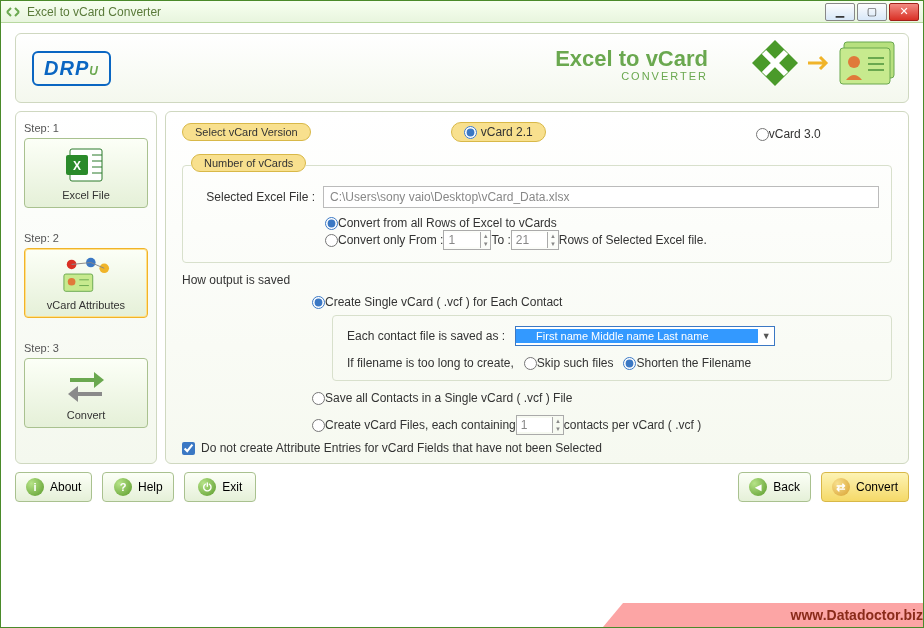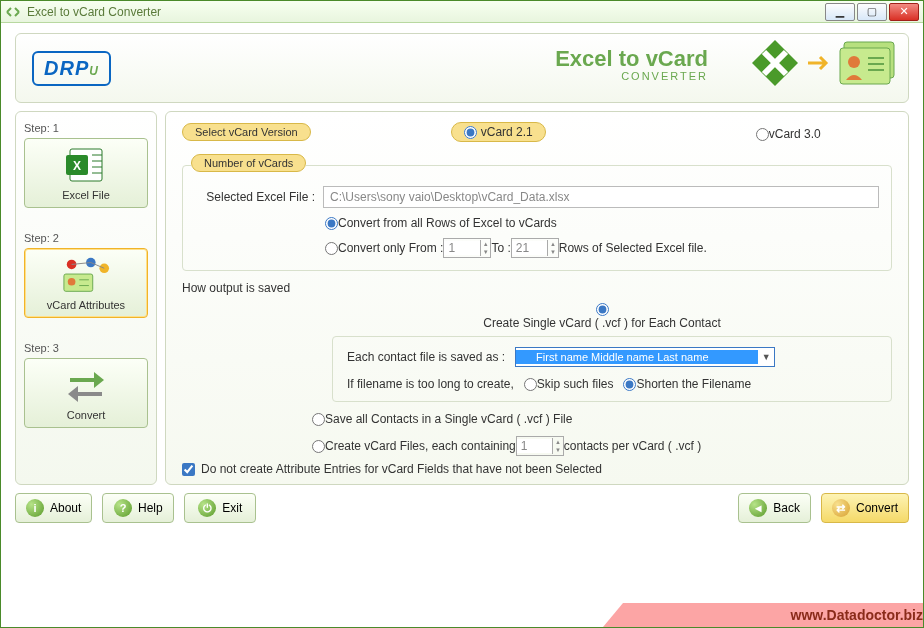--- a/index.html
+++ b/index.html
@@ -176,21 +176,21 @@
           </div>
         </div>
       </div>
 
       <fieldset style="margin-top:8px;">
         <legend><span class="pill">Number of vCards</span></legend>
         <div class="field-row">
           <div class="lbl">Selected Excel File :</div>
           <input class="textfield" readonly="" value="C:\Users\sony vaio\Desktop\vCard_Data.xlsx" style="">
         </div>
-        <div class="indent radio-row" style="margin-bottom:8px;">
+        <div class="indent radio-row" style="">
           <input type="radio" name="rows" checked="" style="">
           <span>Convert from all Rows of Excel to vCards</span>
         </div>
         <div class="indent radio-row">
           <input type="radio" name="rows" style="">
           <span>Convert only   From :</span>
           <span class="spin">
               <input value="1" style="">
               <span class="arrows">▲<br>▼</span>
             </span>
@@ -199,21 +199,21 @@
               <input value="21" style="">
               <span class="arrows">▲<br>▼</span>
             </span>
           <span>Rows of Selected Excel file.</span>
         </div>
       </fieldset>
 
       <div class="output-section">
         <div class="heading">How output is saved</div>
 
-        <div class="indent radio-row" style="margin-bottom:4px;flex-direction:column;">
+        <div class="indent radio-row" style="margin-bottom:4px;">
           <input type="radio" name="out" checked="" style="">
           <span>Create Single vCard ( .vcf ) for Each Contact</span>
         </div>
 
         <div class="sub-box">
           <div class="row">
             <span>Each contact file is saved as :</span>
             <div class="dropdown">
               <span class="sel">First name Middle name Last name</span>
               <span class="arrow">▼</span>

